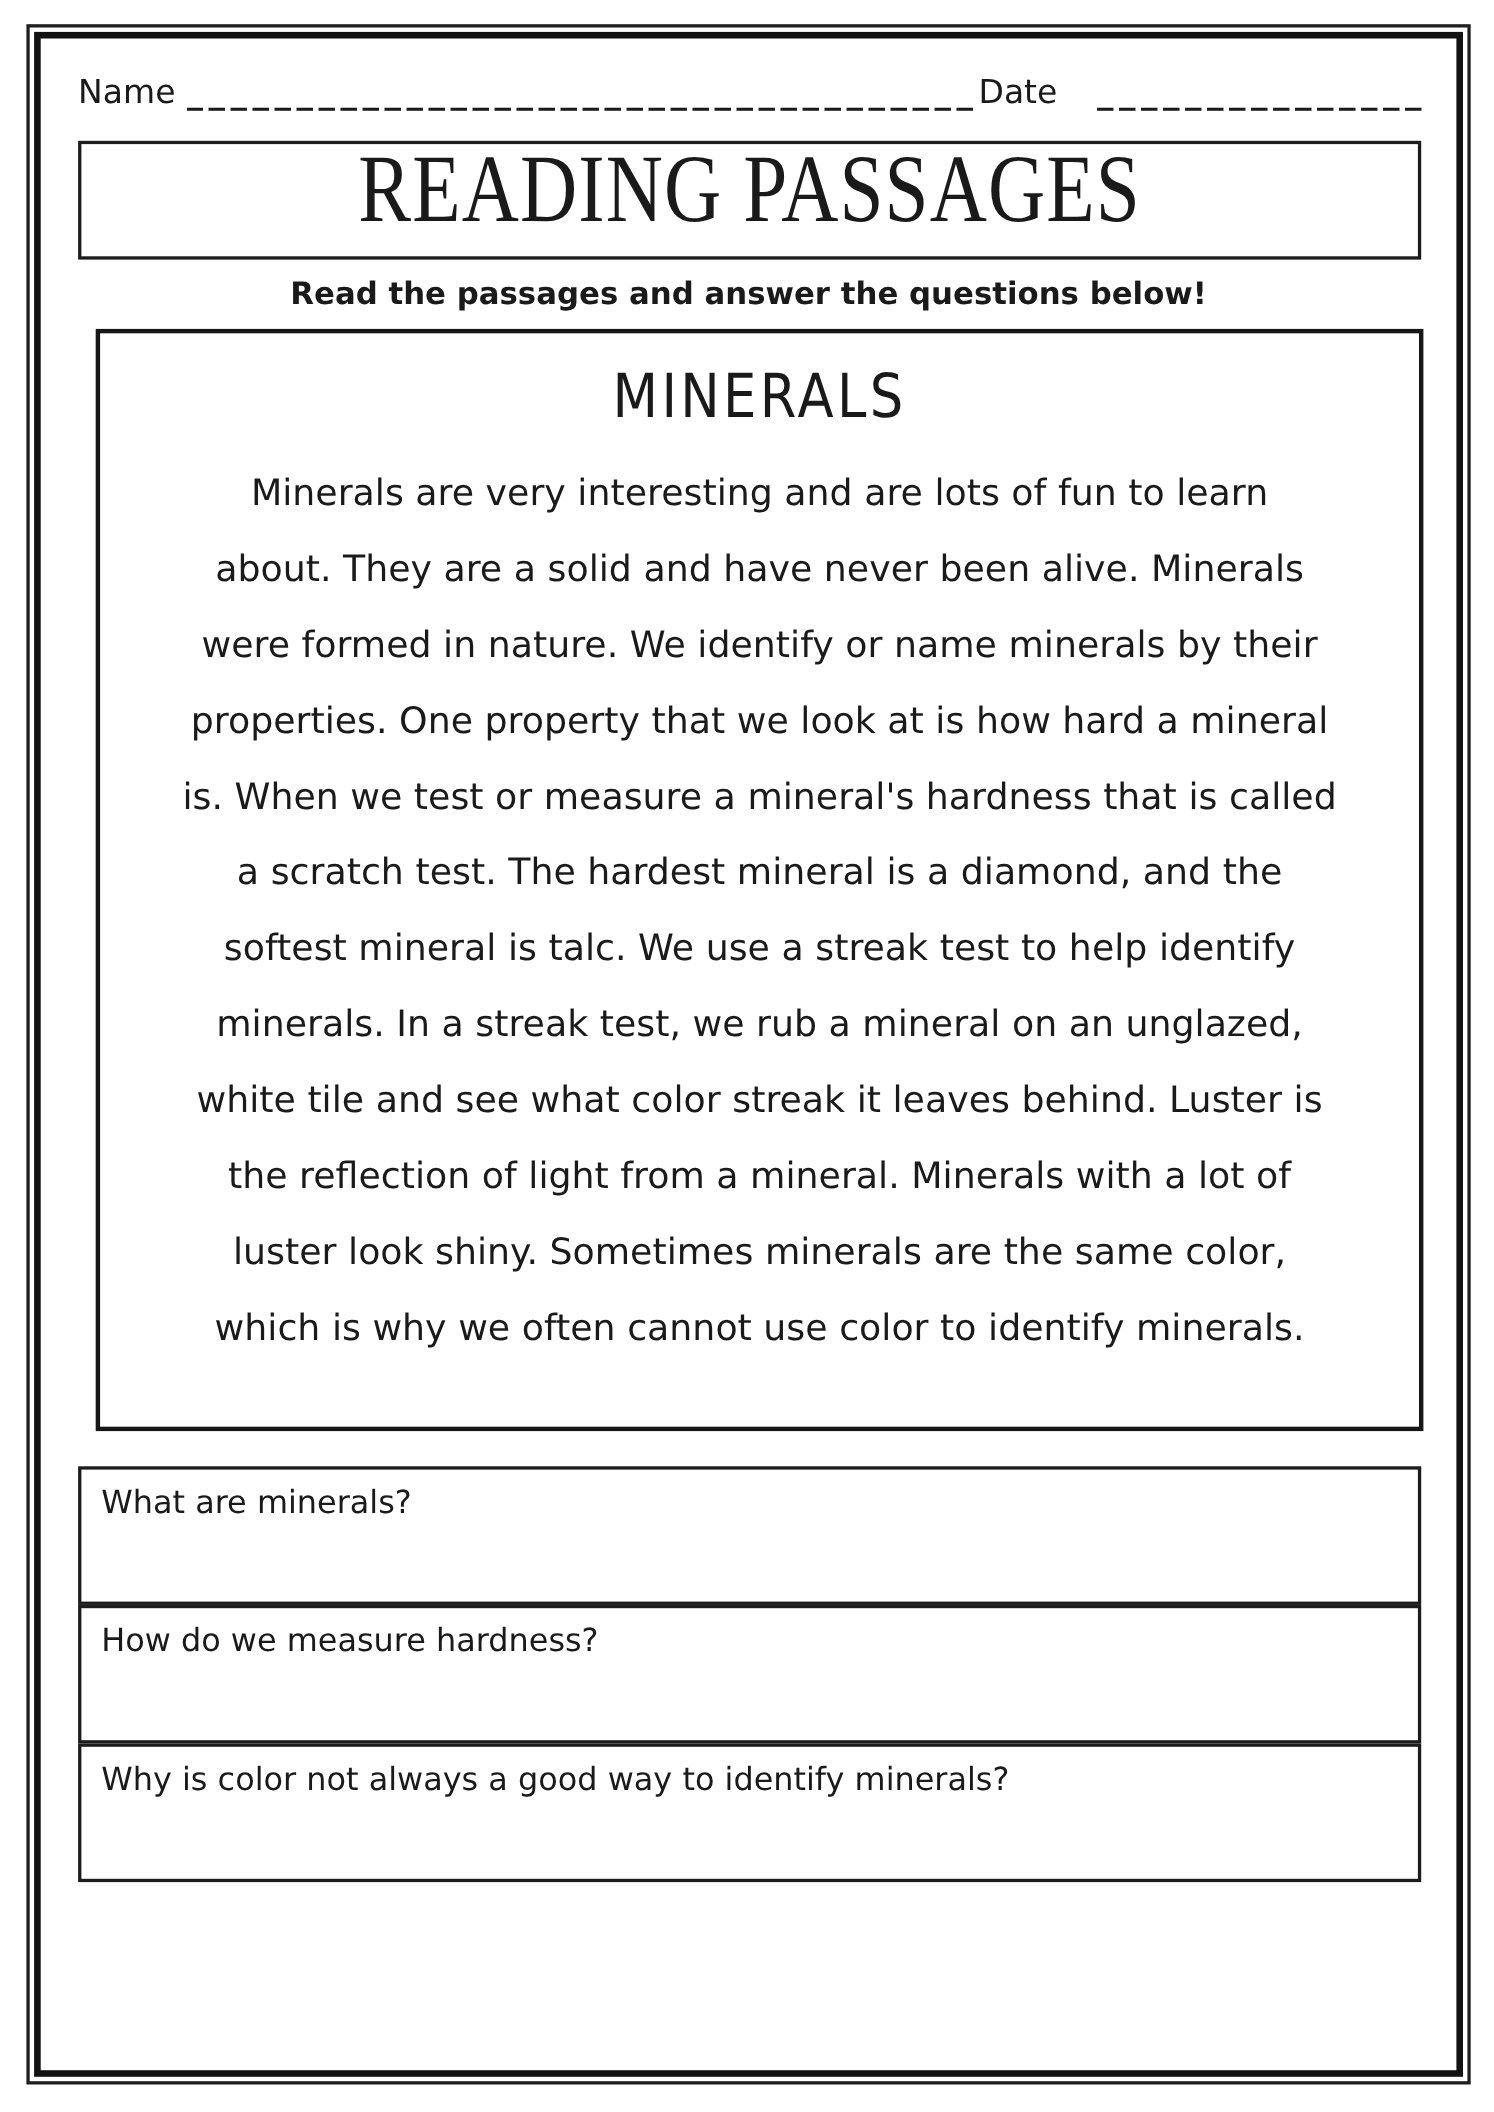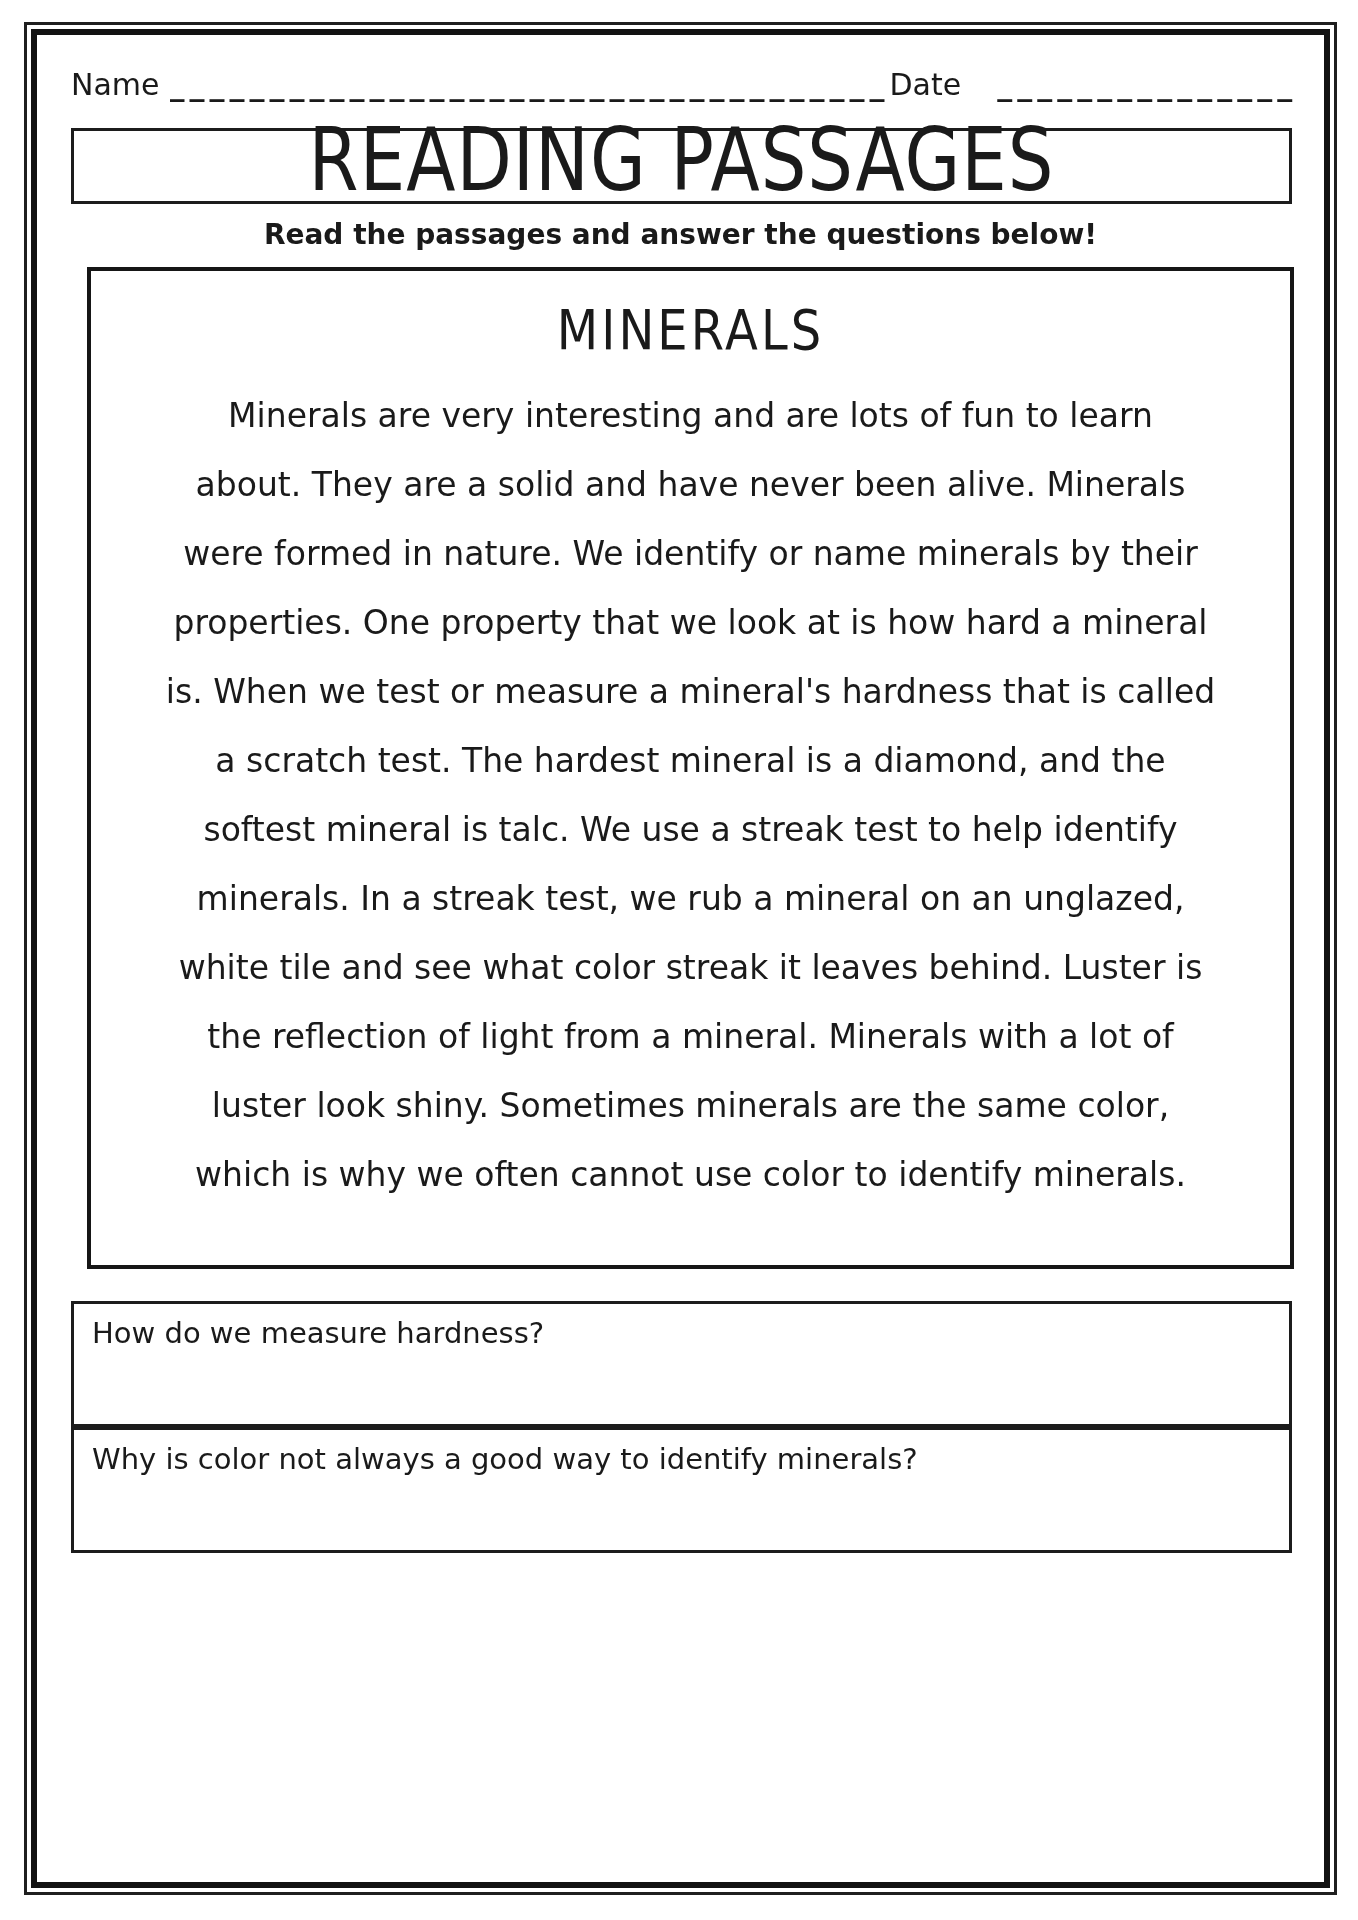--- a/index.html
+++ b/index.html
@@ -41,25 +41,26 @@
     overflow: hidden;
     margin-left: 36px;
   }
   .name-group { display: flex; align-items: flex-end; }
   .date-group { display: flex; align-items: baseline; margin-left: auto; }
   .name-group .write-line { margin-left: 10px; }
 
   
   .title-box {
     margin: 26px 2px 0 4px;
-    height: 76px;
+    height: 108px;
     border: 3px solid #1c1c1c;
     display: flex;
-    align-items: flex-end;
+    align-items: flex-start;
     justify-content: center;
+    font-family: Liberation Serif, serif;
   }
   .title-text {
     display: inline-block;
     font-size: 72px;
     font-weight: 400;
     letter-spacing: 1px;
     transform: scaleY(1.22);
     white-space: nowrap;
   }
 
@@ -151,20 +152,24 @@
         <div class="p-line">minerals. In a streak test, we rub a mineral on an unglazed,</div>
         <div class="p-line">white tile and see what color streak it leaves behind. Luster is</div>
         <div class="p-line">the reflection of light from a mineral. Minerals with a lot of</div>
         <div class="p-line">luster look shiny. Sometimes minerals are the same color,</div>
         <div class="p-line">which is why we often cannot use color to identify minerals.</div>
       </div>
     </div>
 
     <div class="questions">
       <div class="q-box">
+        <div class="q-text">What are minerals?</div>
+        <div class="q-answer"></div>
+      </div>
+      <div class="q-box">
         <div class="q-text">How do we measure hardness?</div>
         <div class="q-answer"></div>
       </div>
       <div class="q-box">
         <div class="q-text">Why is color not always a good way to identify minerals?</div>
         <div class="q-answer"></div>
       </div>
     </div>
 
   </div>

